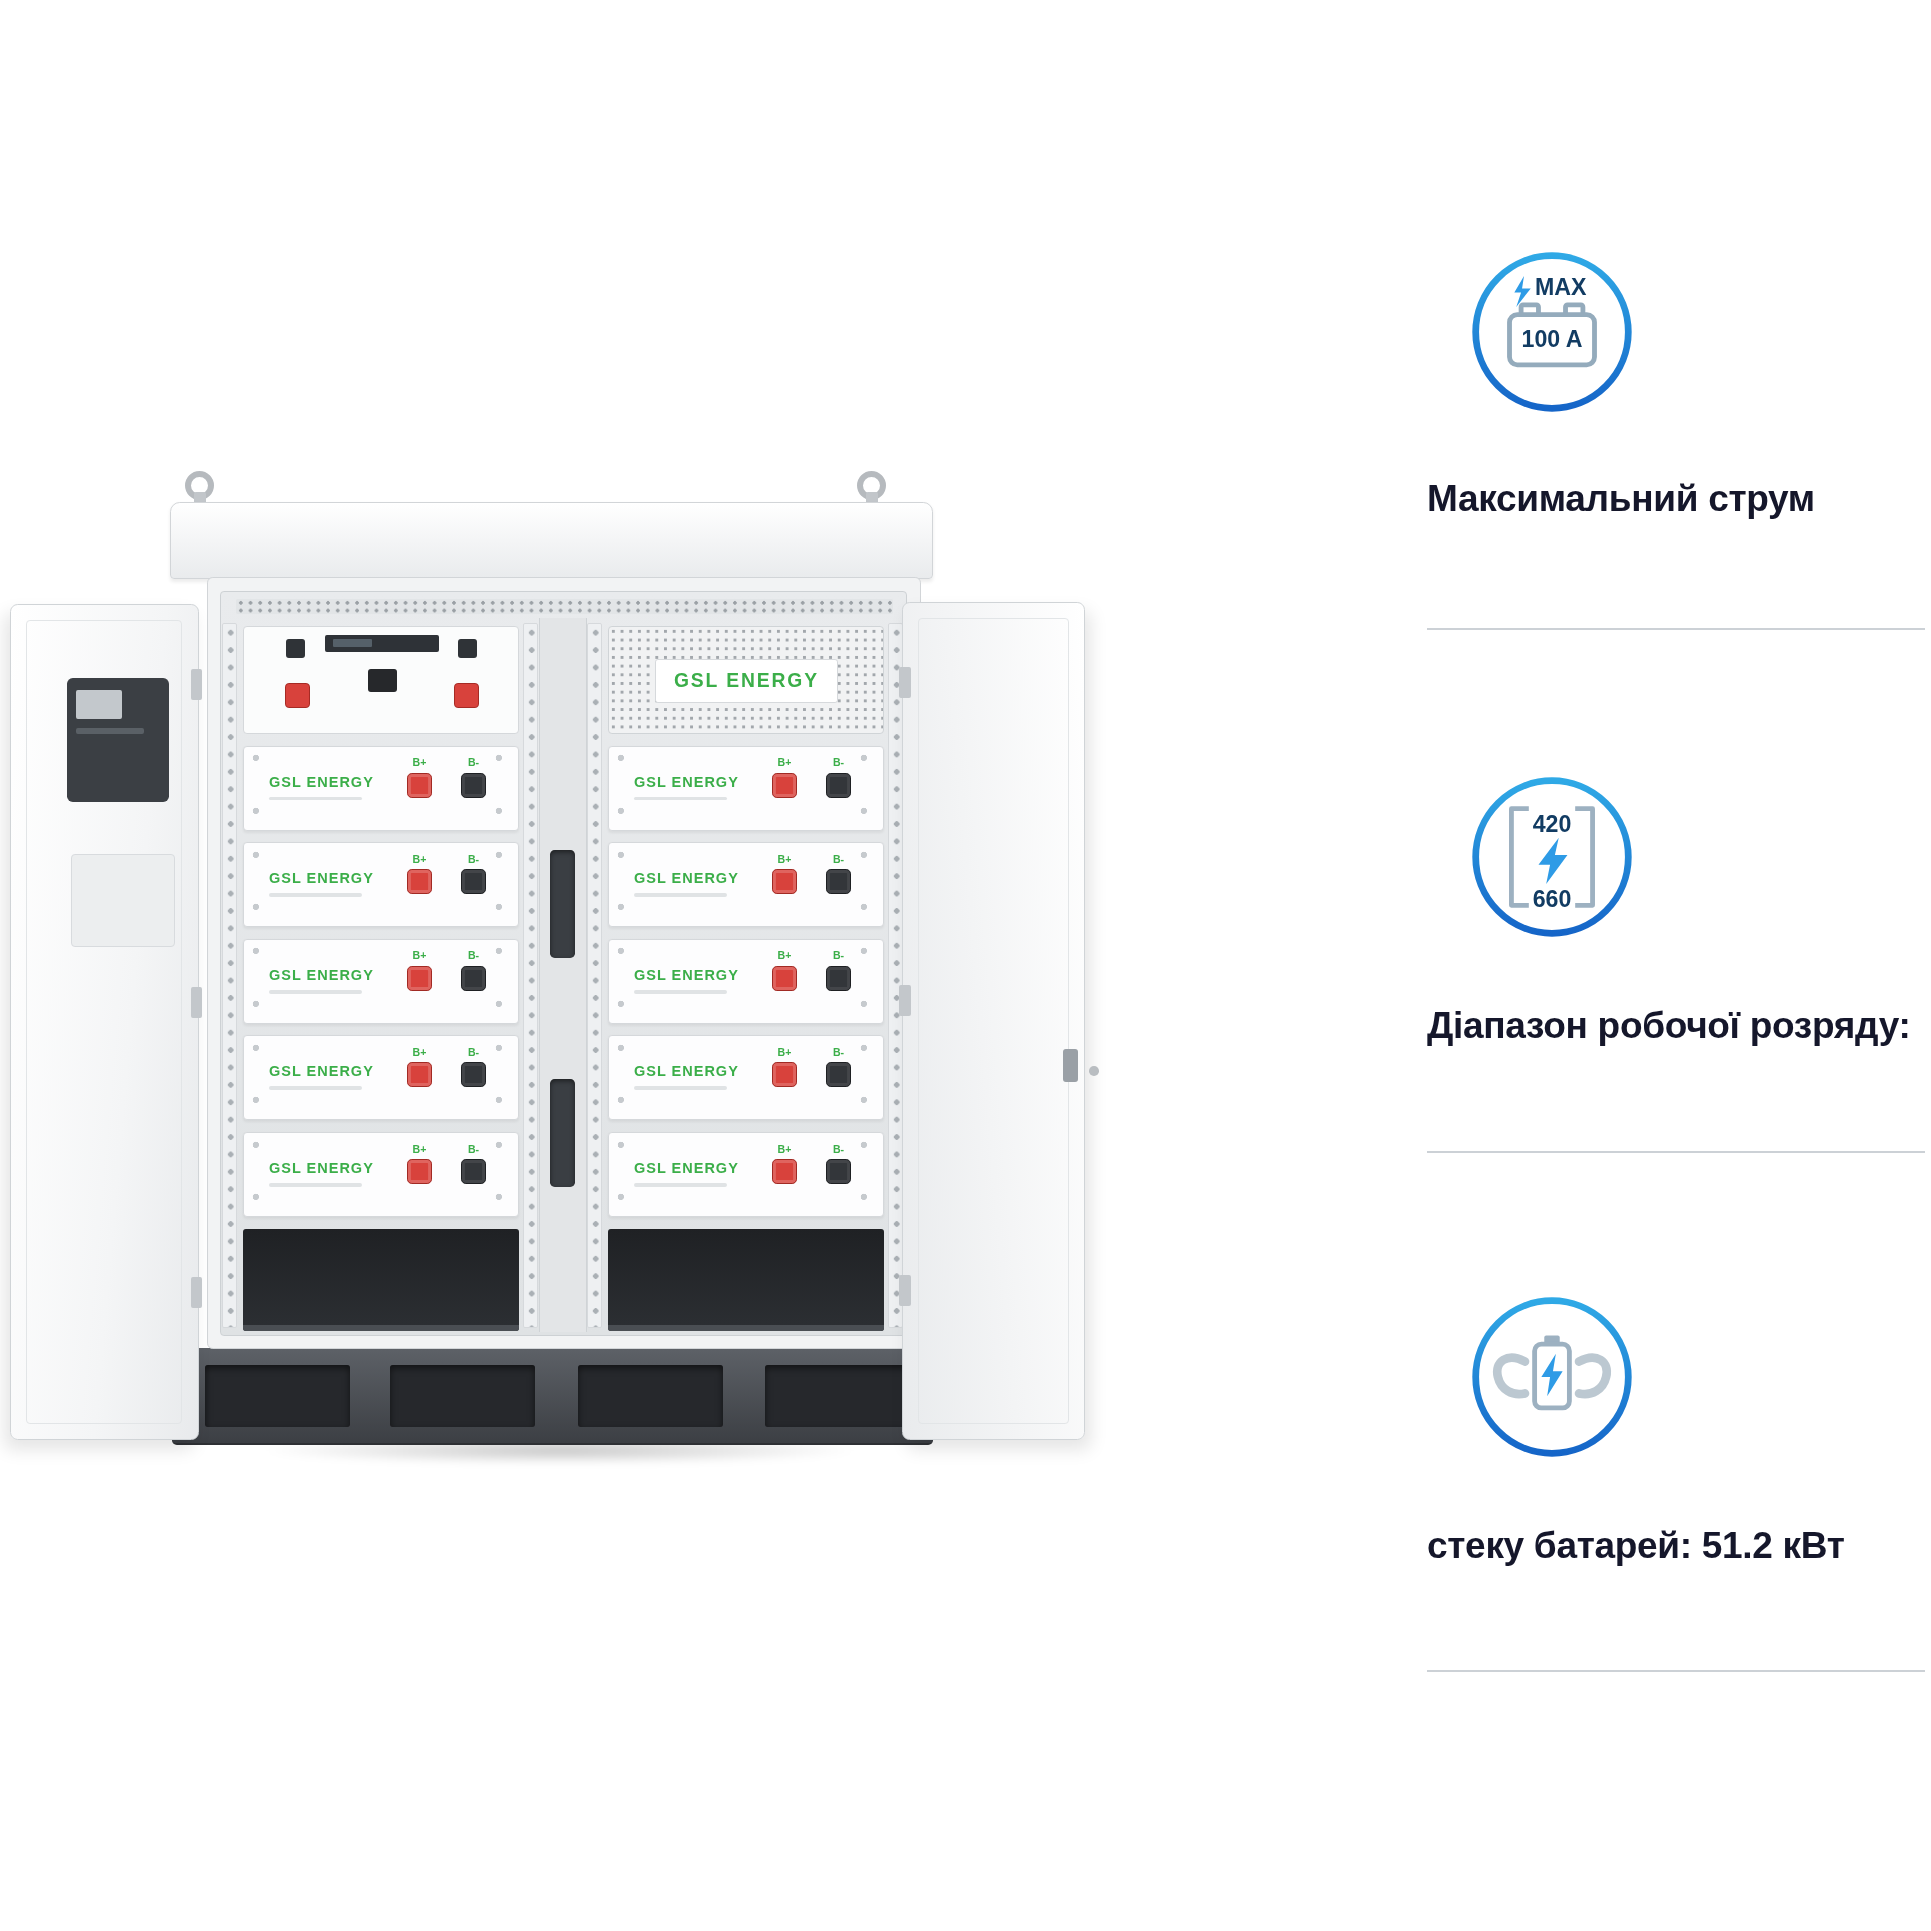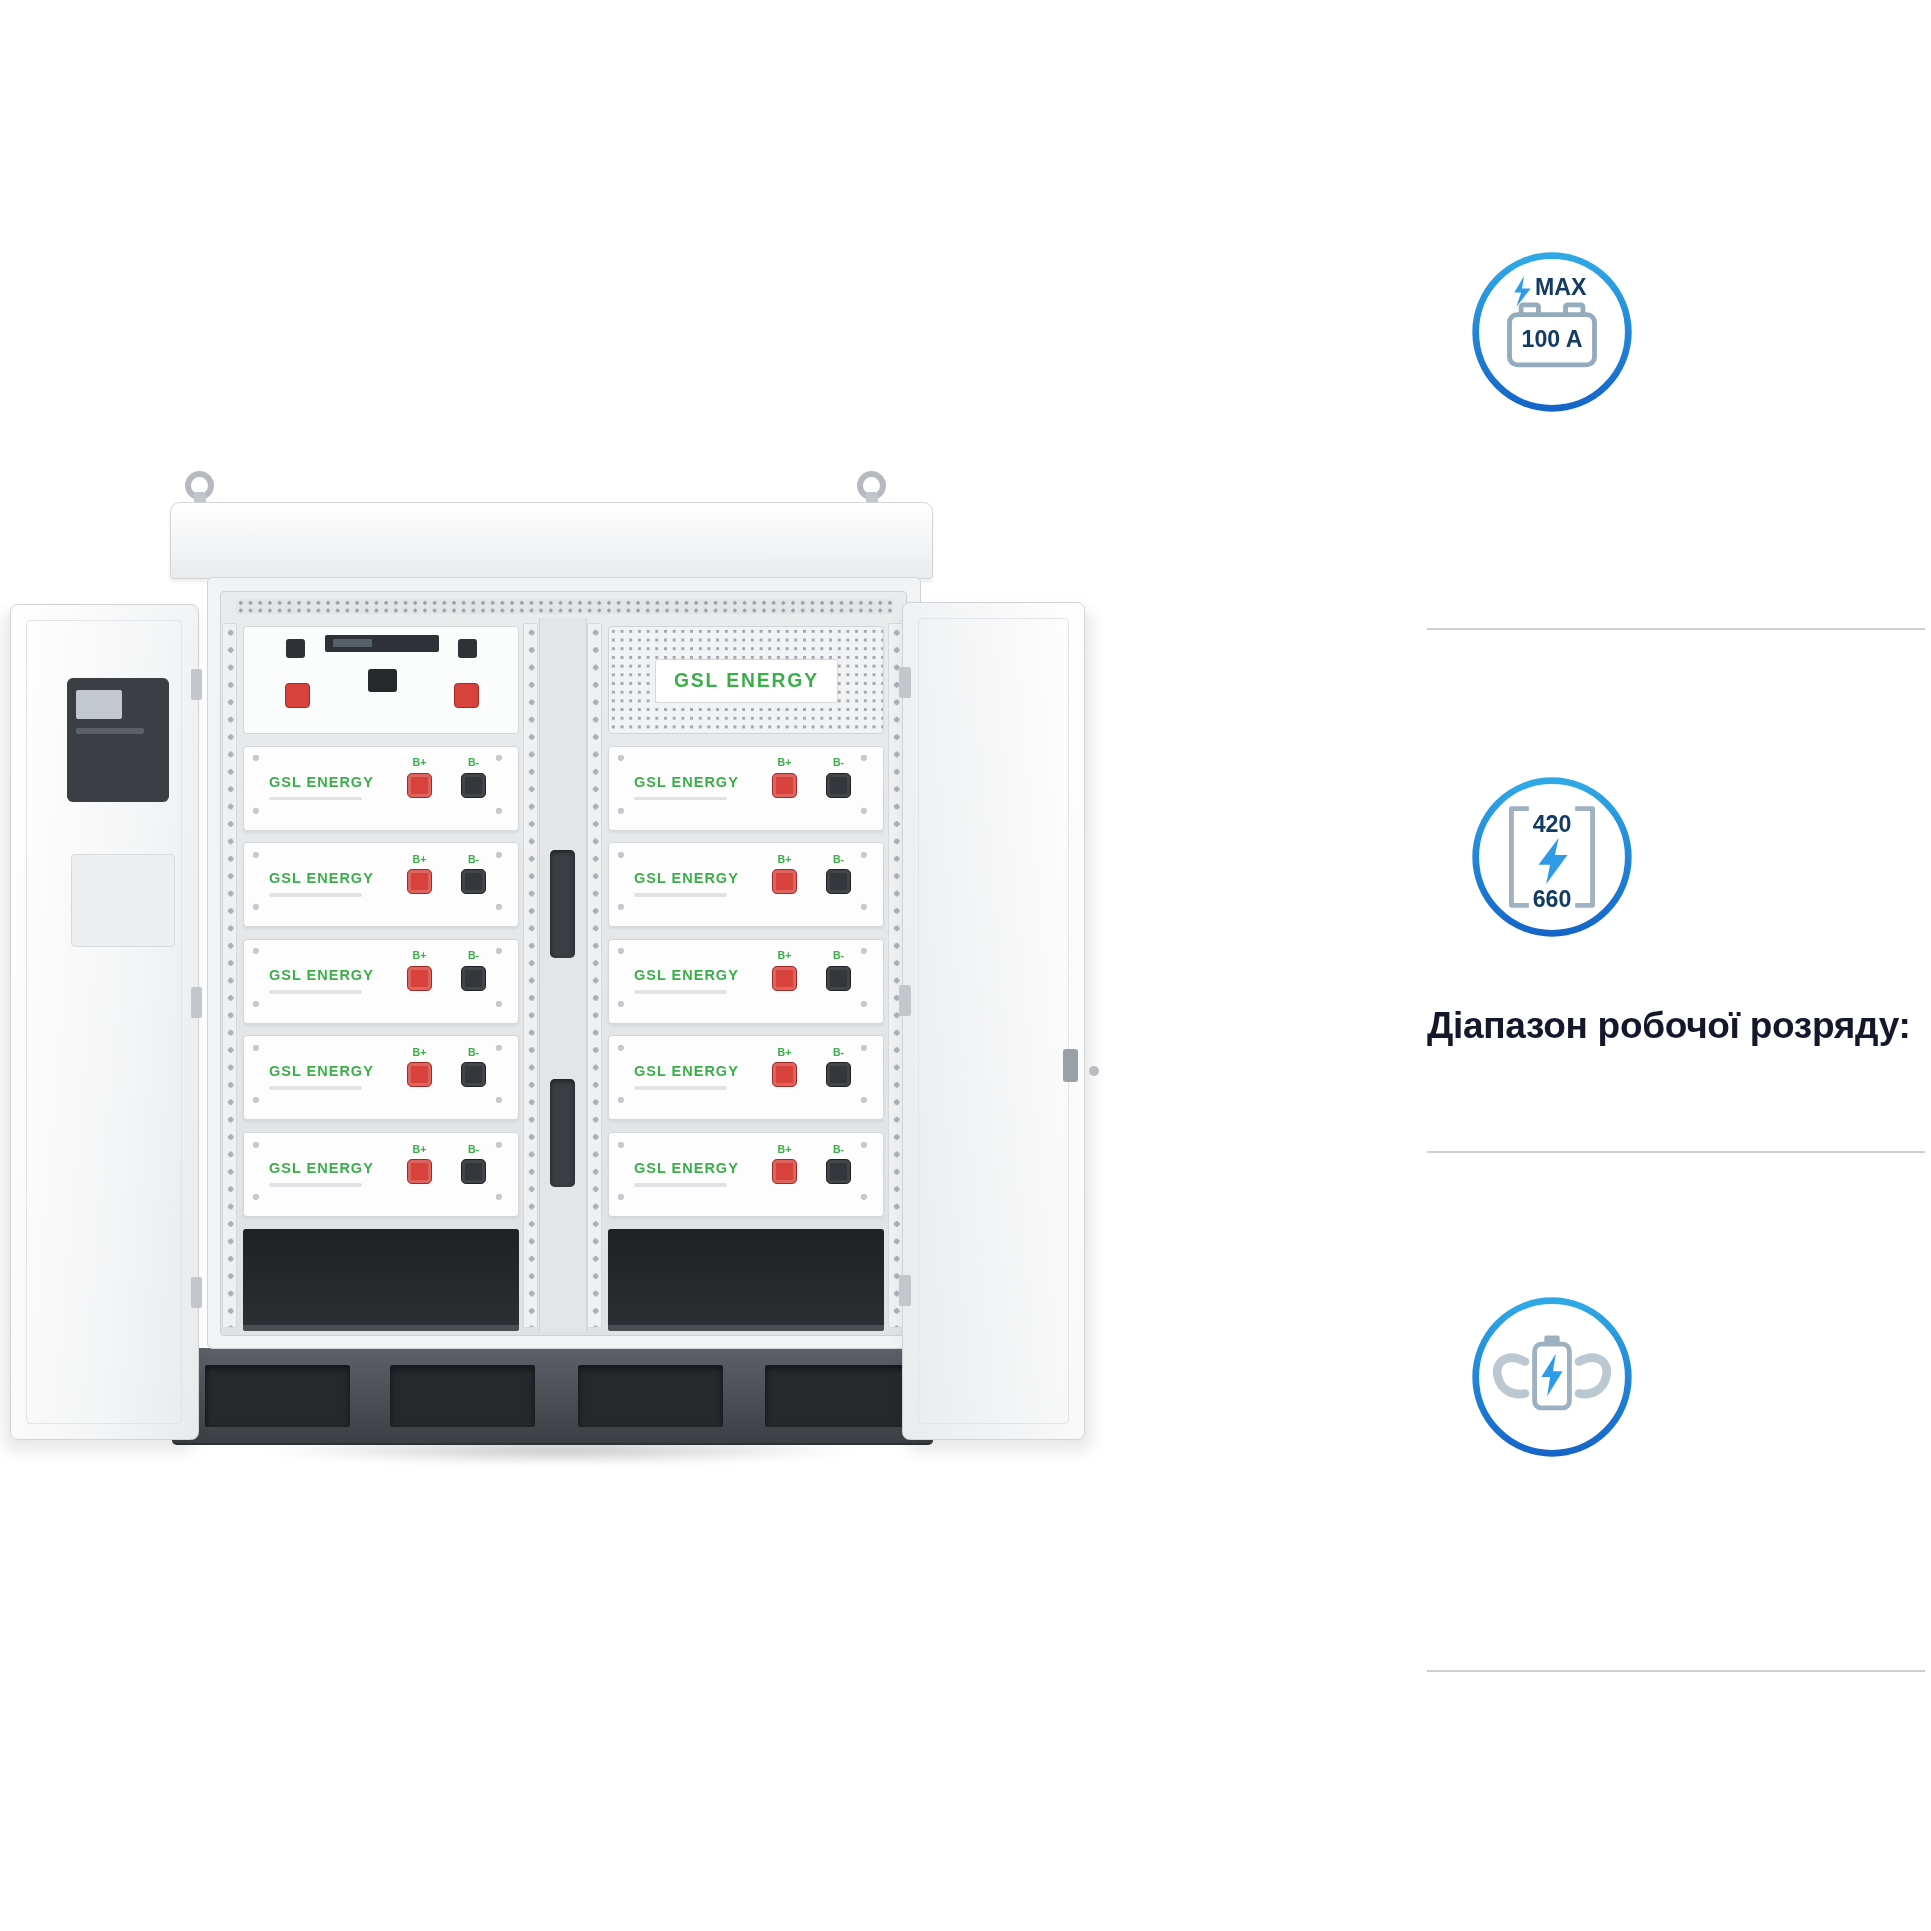--- a/index.html
+++ b/index.html
@@ -355,20 +355,21 @@
     </defs>
     <circle cx="88" cy="88" r="79" fill="#ffffff" stroke="url(#bluegrad)" stroke-width="7"></circle>
     <polygon points="59,30 49,47 56,47 51,62 66,43 57,43" fill="#2e9be6"></polygon>
     <text x="97" y="50" text-anchor="middle" font-size="24">MAX</text>
     <rect x="56" y="60" width="18" height="12" rx="2" fill="#ffffff" stroke="#94abbc" stroke-width="5"></rect>
     <rect x="102" y="60" width="18" height="12" rx="2" fill="#ffffff" stroke="#94abbc" stroke-width="5"></rect>
     <rect x="44" y="70" width="88" height="52" rx="8" fill="#ffffff" stroke="#94abbc" stroke-width="5"></rect>
     <text x="88" y="104" text-anchor="middle" font-size="24">100 A</text>
   </svg>
   <div class="abs" style="left:1427px;top:475px;">
+    <div class="caption">Максимальний струм</div>
   </div>
   <div class="abs divider" style="left:1427px;top:628px;width:498px;"></div>
 
   <svg class="abs" style="left:1467px;top:772px;" width="170" height="170" viewBox="0 0 176 176">
     <circle cx="88" cy="88" r="79" fill="#ffffff" stroke="url(#bluegrad)" stroke-width="7"></circle>
     <path d="M64 38 H46 V138 H64" fill="none" stroke="#9db1c1" stroke-width="5" stroke-linejoin="round"></path>
     <path d="M112 38 H130 V138 H112" fill="none" stroke="#9db1c1" stroke-width="5" stroke-linejoin="round"></path>
     <text x="88" y="62" text-anchor="middle" font-size="24">420</text>
     <polygon points="95,68 74,96 86,96 82,116 104,86 91,86" fill="#2e9be6"></polygon>
     <text x="88" y="140" text-anchor="middle" font-size="24">660</text>
@@ -380,17 +381,18 @@
 
   <svg class="abs" style="left:1467px;top:1292px;" width="170" height="170" viewBox="0 0 176 176">
     <circle cx="88" cy="88" r="79" fill="#ffffff" stroke="url(#bluegrad)" stroke-width="7"></circle>
     <path d="M60 72 C42 62 28 72 32 88 C35 101 47 108 60 105" fill="none" stroke="#bcc8d1" stroke-width="9" stroke-linecap="round"></path>
     <path d="M116 72 C134 62 148 72 144 88 C141 101 129 108 116 105" fill="none" stroke="#bcc8d1" stroke-width="9" stroke-linecap="round"></path>
     <rect x="80" y="45" width="16" height="9" rx="2" fill="#9db1c1"></rect>
     <rect x="70" y="54" width="36" height="66" rx="7" fill="#ffffff" stroke="#9db1c1" stroke-width="5"></rect>
     <polygon points="92,64 77,88 86,88 83,108 99,82 89,82" fill="#2e9be6"></polygon>
   </svg>
   <div class="abs" style="left:1427px;top:1522px;">
+    <div class="caption">стеку батарей: 51.2 кВт</div>
   </div>
   <div class="abs divider" style="left:1427px;top:1670px;width:498px;"></div>
 
 </div>
 
 
 </body></html>

